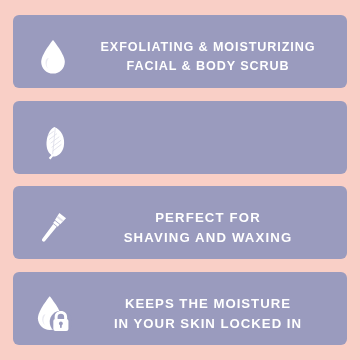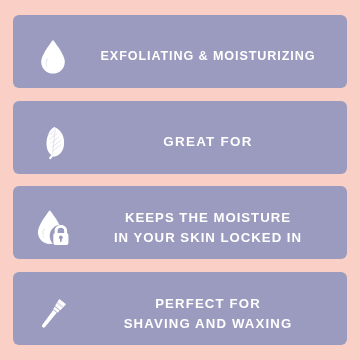--- a/index.html
+++ b/index.html
@@ -83,41 +83,58 @@
 
   <div class="feature-panel panel-1">
     <div class="panel-icon">
       <svg viewBox="0 0 64 64" aria-hidden="true">
         <path d="M32 6 C32 6 14 27.5 14 39.5 C14 49.3 22.1 57.2 32 57.2 C41.9 57.2 50 49.3 50 39.5 C50 27.5 32 6 32 6 Z" fill="#ffffff"></path>
         <path d="M25.5 33.5 C21.6 39.5 21.4 45.8 25.1 50.3 C21.4 47.7 19.6 42.6 20.9 37.9 C21.6 35.3 23.3 33.7 25.5 33.5 Z" fill="#9a9bbe" opacity="0.22"></path>
       </svg>
     </div>
     <div class="panel-text">
       <span class="line line-1">EXFOLIATING &amp; MOISTURIZING</span>
+      <span class="line line-2">FACIAL &amp; BODY SCRUB</span>
     </div>
   </div>
 
   <div class="feature-panel panel-2">
     <div class="panel-icon">
       <svg viewBox="0 0 64 64" aria-hidden="true">
         <g transform="rotate(-18 32 32)">
           <path d="M41.5 9.5 C50.5 16.5 52.5 31 46 42 C41 50.5 32.5 54 25.5 51.5 L20.5 54.5 L18.8 51.8 L24 48.6 C19.5 43.5 19.8 33.5 24.5 24.5 C29.2 15.6 35.5 10.2 41.5 9.5 Z" fill="#ffffff"></path>
           <g stroke="#9a9bbe" stroke-width="1.15" stroke-linecap="round" opacity="0.33" fill="none">
             <path d="M41.8 12.5 L26.5 47.5"></path>
             <path d="M38 15.5 L27.5 19"></path>
             <path d="M41.5 20.5 L28.5 25"></path>
             <path d="M43.5 26 L29 31"></path>
             <path d="M44.5 32 L28.5 37.5"></path>
             <path d="M43 38 L28 43.5"></path>
           </g>
         </g>
       </svg>
     </div>
     <div class="panel-text">
-      <span class="line line-1">GREAT FOR</span>
+    </div>
+  </div>
+
+  <div class="feature-panel panel-3">
+    <div class="panel-icon">
+      <svg viewBox="0 0 64 64" aria-hidden="true">
+        <g transform="rotate(38 32 32)">
+          <path d="M25.5 8 L38.5 8 L37.2 20.5 L26.8 20.5 Z" fill="#ffffff"></path>
+          <path d="M27.4 21.5 L36.6 21.5 L36.6 26 L27.4 26 Z" fill="#ffffff"></path>
+          <path d="M28.6 27 L35.4 27 L34.6 55 C34.6 56.6 33.5 57.6 32 57.6 C30.5 57.6 29.4 56.6 29.4 55 Z" fill="#ffffff"></path>
+          <path d="M26.8 13 L37.6 13 L37.3 16 L27.1 16 Z" fill="#9a9bbe" opacity="0.30"></path>
+        </g>
+      </svg>
+    </div>
+    <div class="panel-text">
+      <span class="line line-1">PERFECT FOR</span>
+      <span class="line line-2">SHAVING AND WAXING</span>
     </div>
   </div>
 
   <div class="feature-panel panel-4">
     <div class="panel-icon">
       <svg viewBox="0 0 64 64" aria-hidden="true">
         <path d="M27 5 C27 5 9 26.5 9 38.5 C9 48.3 17.1 56.2 27 56.2 C36.9 56.2 45 48.3 45 38.5 C45 26.5 27 5 27 5 Z" fill="#ffffff"></path>
         <path d="M20.5 32.5 C16.6 38.5 16.4 44.8 20.1 49.3 C16.4 46.7 14.6 41.6 15.9 36.9 C16.6 34.3 18.3 32.7 20.5 32.5 Z" fill="#9a9bbe" opacity="0.22"></path>
         <circle cx="44" cy="44" r="17" fill="#9a9bbe"></circle>
         <path d="M44 27.5 C38.3 27.5 34.5 31.3 34.5 36.5 L34.5 40 L39 40 L39 36.5 C39 33.6 40.9 31.8 44 31.8 C47.1 31.8 49 33.6 49 36.5 L49 40 L53.5 40 L53.5 36.5 C53.5 31.3 49.7 27.5 44 27.5 Z" fill="#ffffff"></path>
@@ -125,30 +142,13 @@
         <circle cx="44" cy="46.5" r="2.9" fill="#9a9bbe"></circle>
         <rect x="42.7" y="47.5" width="2.6" height="6" rx="1.2" fill="#9a9bbe"></rect>
       </svg>
     </div>
     <div class="panel-text">
       <span class="line line-1">KEEPS THE MOISTURE</span>
       <span class="line line-2">IN YOUR SKIN LOCKED IN</span>
     </div>
   </div>
 
-  <div class="feature-panel panel-3">
-    <div class="panel-icon">
-      <svg viewBox="0 0 64 64" aria-hidden="true">
-        <g transform="rotate(38 32 32)">
-          <path d="M25.5 8 L38.5 8 L37.2 20.5 L26.8 20.5 Z" fill="#ffffff"></path>
-          <path d="M27.4 21.5 L36.6 21.5 L36.6 26 L27.4 26 Z" fill="#ffffff"></path>
-          <path d="M28.6 27 L35.4 27 L34.6 55 C34.6 56.6 33.5 57.6 32 57.6 C30.5 57.6 29.4 56.6 29.4 55 Z" fill="#ffffff"></path>
-          <path d="M26.8 13 L37.6 13 L37.3 16 L27.1 16 Z" fill="#9a9bbe" opacity="0.30"></path>
-        </g>
-      </svg>
-    </div>
-    <div class="panel-text">
-      <span class="line line-1">PERFECT FOR</span>
-      <span class="line line-2">SHAVING AND WAXING</span>
-    </div>
-  </div>
-
 </div>
 
 </body></html>

